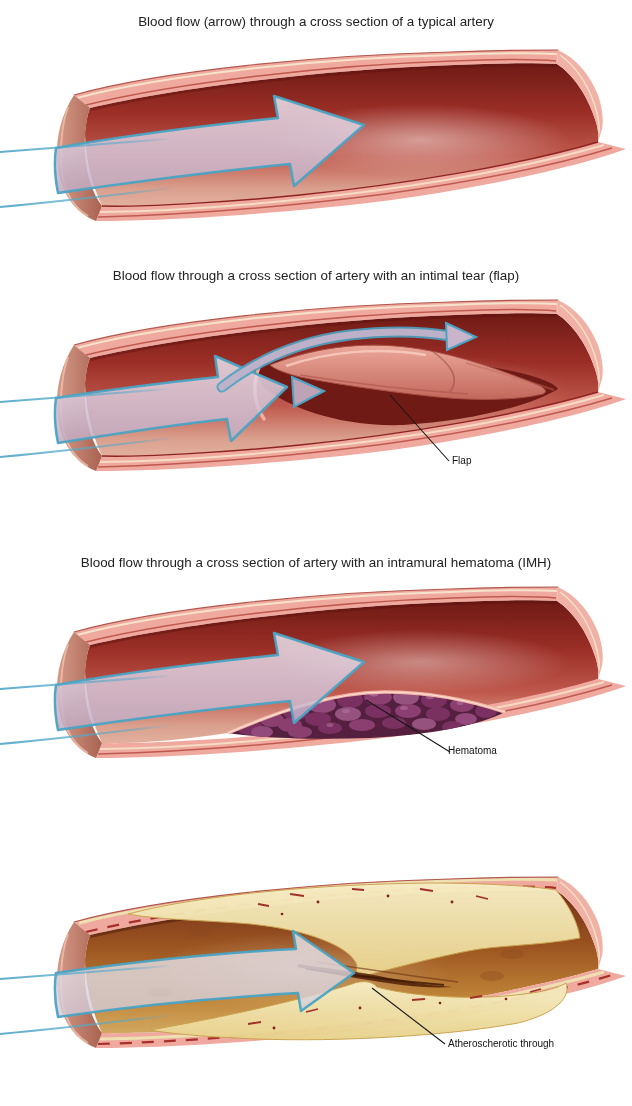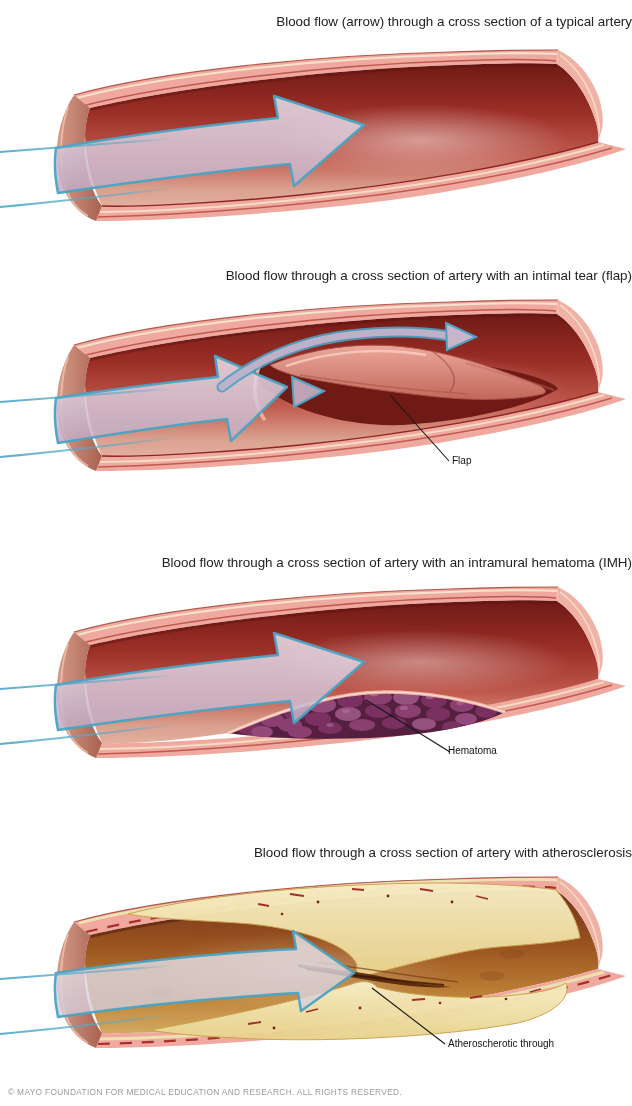--- a/index.html
+++ b/index.html
@@ -1,18 +1,18 @@
 <!DOCTYPE html>
 <html style="--title-color: #222222; --label-color: #111111; --footer-color: #9a9a9a; --pointer-color: #161616; --artery-wall-pink: #efa99e; --lumen-red: #9c2f27; --arrow-fill: #d8c8da; --arrow-outline: #4aa3c3; --flow-line-blue: #55a9c9; --hematoma-purple: #7c3160; --plaque-yellow: #f0e2a8; --false-lumen-dark: #701a16; --athero-lumen-brown: #9c5520;"><head>
 <meta charset="utf-8">
 <style>
   html,body{margin:0;padding:0;background:#fff;}
   .page{position:relative;width:632px;height:1106px;background:#ffffff;overflow:hidden;
         font-family:"Liberation Sans",sans-serif;}
-  .panel-title{position:absolute;left:0;width:632px;margin:0;text-align:right;
+  .panel-title{position:absolute;left:0;width:632px;margin:0;text-align:center;
         font-size:13.4px;font-weight:400;color:var(--title-color,#222222);}
   .callout-label{position:absolute;font-size:10px;color:var(--label-color,#111111);white-space:nowrap;}
   .footer{position:absolute;left:8px;top:1087px;font-size:8.3px;letter-spacing:.35px;
         color:var(--footer-color,#9a9a9a);}
   svg.illus{position:absolute;left:0;display:block;}
   .pointer{stroke:var(--pointer-color,#161616);stroke-width:1.1;fill:none;}
 </style>
 </head>
 <body>
 
@@ -269,21 +269,20 @@
 
     <g>
       <path d="M0,107 C55,103 110,99 168,94" fill="none" stroke="url(#p3fade)" stroke-width="2"></path>
       <path d="M0,162 C55,157 115,150 172,143" fill="none" stroke="url(#p3fade)" stroke-width="2"></path>
     </g>
 
     <path class="pointer" d="M366,118 L450,170"></path>
   </svg>
   <span class="callout-label" style="left:448px;top:745px">Hematoma</span>
 
-  <h2 class="panel-title" style="top:845px">Blood flow through a cross section of artery with atherosclerosis</h2>
 
   <svg class="illus" style="top:872px" width="632" height="195" viewBox="0 0 632 195">
     <defs>
       <linearGradient id="p4lum" x1="0" y1="0" x2="0" y2="1">
         <stop offset="0" stop-color="#73301a"></stop>
           <stop offset=".4" stop-color="#9c5520"></stop>
         <stop offset=".75" stop-color="#bf8438"></stop>
           <stop offset="1" stop-color="#d2a860"></stop>
       </linearGradient>
       <radialGradient id="p4hi" cx=".5" cy=".5" r=".5">
@@ -362,14 +361,13 @@
 
     <g>
       <path d="M0,107 C55,103 110,99 168,94" fill="none" stroke="url(#p4fade)" stroke-width="2"></path>
       <path d="M0,162 C55,157 115,150 172,143" fill="none" stroke="url(#p4fade)" stroke-width="2"></path>
     </g>
 
     <path class="pointer" d="M372,116 L445,172"></path>
   </svg>
   <span class="callout-label" style="left:448px;top:1038px">Atheroscherotic through</span>
 
-  <div class="footer">© MAYO FOUNDATION FOR MEDICAL EDUCATION AND RESEARCH. ALL RIGHTS RESERVED.</div>
 </div>
 
 </body></html>

